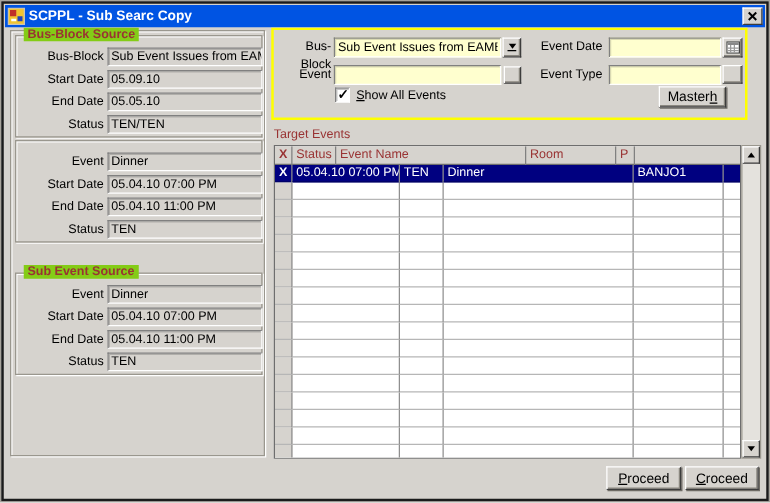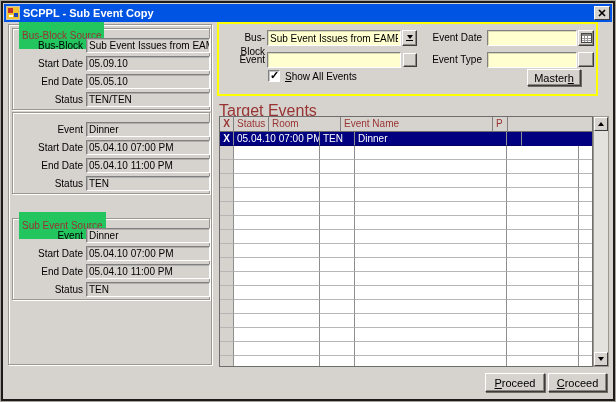--- a/index.html
+++ b/index.html
@@ -13,22 +13,22 @@
   .close-btn{margin-left:auto;width:16px;height:14px;background:#d6d3ce;
              border:1px solid;border-color:#fff #3c3c3c #3c3c3c #fff;
              display:flex;align-items:center;justify-content:center;cursor:default;}
   
   .content{position:relative;width:608px;height:376px;background:#d6d3ce;overflow:hidden;}
   
   .etched{position:absolute;border:1px solid #9a978e;box-shadow:1px 1px 0 #ffffff, inset 1px 1px 0 #ffffff;}
   .leftpanel{left:4px;top:2px;width:204px;height:341px;}
   .group{position:absolute;left:8px;width:198px;height:82px;border:1px solid #9a978e;
          box-shadow:1px 1px 0 #ffffff, inset 1px 1px 0 #ffffff;}
-  .gtitle{position:absolute;top:-7px;left:6px;background:#22c55e;padding:8px 3px;
-          color:#993333;font-weight:normal;font-size:10px;white-space:nowrap;}
+  .gtitle{position:absolute;top:-7px;left:6px;background:#84cc16;padding:0 3px;
+          color:#993333;font-weight:bold;font-size:10px;white-space:nowrap;}
   .frow{position:absolute;left:2px;display:flex;align-items:center;height:15px;}
   .flabel{display:inline-block;width:68px;text-align:right;margin-right:3px;color:#000;}
   .dfield{width:124px;height:15px;line-height:13px;overflow:hidden;white-space:nowrap;
           background:#d6d3ce;border:1px solid;border-color:#808080 #fff #fff #808080;
           box-shadow:inset 1px 1px 0 rgba(64,64,64,.25);padding:0 2px;}
   
   .searchpanel{position:absolute;left:213px;top:0;width:381px;height:74px;border:2px solid #ffff00;}
   .sp-label{position:absolute;text-align:right;height:14px;line-height:14px;}
   .tfield{position:absolute;height:16px;background:#ffffcf;border:1px solid;
           border-color:#808080 #fff #fff #808080;box-shadow:inset 1px 1px 0 rgba(64,64,64,.2);
@@ -40,21 +40,21 @@
   .combo-glyph{display:flex;flex-direction:column;align-items:center;}
   .checkbox{position:absolute;width:12px;height:12px;background:#fff;border:1px solid;
             border-color:#808080 #fff #fff #808080;box-shadow:inset 1px 1px 0 rgba(64,64,64,.3);}
   .checkbox::after{content:"✓";position:absolute;left:1px;top:-2px;font-size:11px;font-weight:bold;color:#000;}
   .mn{text-decoration:underline;}
   .btn{position:absolute;background:#d6d3ce;border:1px solid;border-color:#fff #3c3c3c #3c3c3c #fff;
        box-shadow:inset -1px -1px 0 #8a877f, 1px 1px 0 #6e6b64;
        font-family:"Liberation Sans",sans-serif;font-size:11px;color:#000;
        display:flex;align-items:center;justify-content:center;cursor:default;}
   
-  .tgt-label{position:absolute;left:215px;top:80px;color:#993333;font-size:16px;}
+  .tgt-label{position:absolute;left:215px;top:80px;color:#993333;font-size:10px;}
   .table{position:absolute;left:215px;top:94px;width:374px;height:251px;background:#fff;
          border:1px solid #6e6e6e;overflow:hidden;}
   .thead{display:flex;height:15px;background:#d6d3ce;border-bottom:1px solid #6e6e6e;}
   .th{height:15px;line-height:14px;color:#993333;padding:0 3px;border-right:1px solid #808080;
       overflow:hidden;white-space:nowrap;flex:none;}
   .th.xh{font-weight:bold;text-align:center;padding:0;}
   .trow{display:flex;height:14px;background:#fff;}
   .td{height:14px;line-height:13px;padding:0 3px;border-right:1px solid #8f8f8f;
       border-bottom:1px solid #b6b6b6;overflow:hidden;white-space:nowrap;flex:none;}
   .td.xc{text-align:center;padding:0;font-weight:bold;}
@@ -75,21 +75,21 @@
 <div class="window">
  <div class="frame">
   <div class="titlebar">
     <svg width="14" height="14">
       <rect x="0" y="0" width="14" height="14" fill="#c8c4bc"></rect>
       <rect x="1" y="1" width="12" height="12" fill="#f2c430"></rect>
       <rect x="2" y="2" width="5" height="5" fill="#c03028"></rect>
       <rect x="8" y="7" width="4" height="4" fill="#2244bb"></rect>
       <rect x="3" y="9" width="4" height="2" fill="#ffffff"></rect>
     </svg>
-    <span class="title">SCPPL - Sub Event Copy</span>
+    <span class="title">SCPPL - Sub Searc Copy</span>
     <span class="close-btn">
       <svg width="8" height="8">
         <line x1="1" y1="1" x2="7" y2="7" stroke="#000" stroke-width="1.6"></line>
         <line x1="7" y1="1" x2="1" y2="7" stroke="#000" stroke-width="1.6"></line>
       </svg>
     </span>
   </div>
   <div class="content">
 
     <div class="etched leftpanel"></div>
@@ -189,30 +189,31 @@
             <span class="mn">h</span>
             <span></span>
           </button>
     </div>
 
     <span class="tgt-label">Target Events</span>
     <div class="table">
       <div class="thead">
             <span class="th xh" style="width: 14px;">X</span>
             <span class="th" style="width: 35px;">Status</span>
+            <span class="th" style="width: 152px;">Event Name</span>
             <span class="th" style="width: 72px;">Room</span>
-            <span class="th" style="width: 152px;">Event Name</span>
             <span class="th" style="width: 15px;">P</span>
           </div>
       <div>
             <div class="trow sel">
               <span class="td xc" style="width: 14px;">X</span>
               <span class="td" style="width: 86px;">05.04.10 07:00 PM</span>
               <span class="td" style="width: 35px;">TEN</span>
               <span class="td" style="width: 152px;">Dinner</span>
+              <span class="td" style="width: 72px;">BANJO1</span>
               <span class="td" style="width: 15px;"></span>
             </div>
             <div class="trow">
               <span class="td xe" style="width: 14px;"></span>
               <span class="td" style="width: 86px;"></span>
               <span class="td" style="width: 35px;"></span>
               <span class="td" style="width: 152px;"></span>
               <span class="td" style="width: 72px;"></span>
               <span class="td" style="width: 15px;"></span>
             </div>

